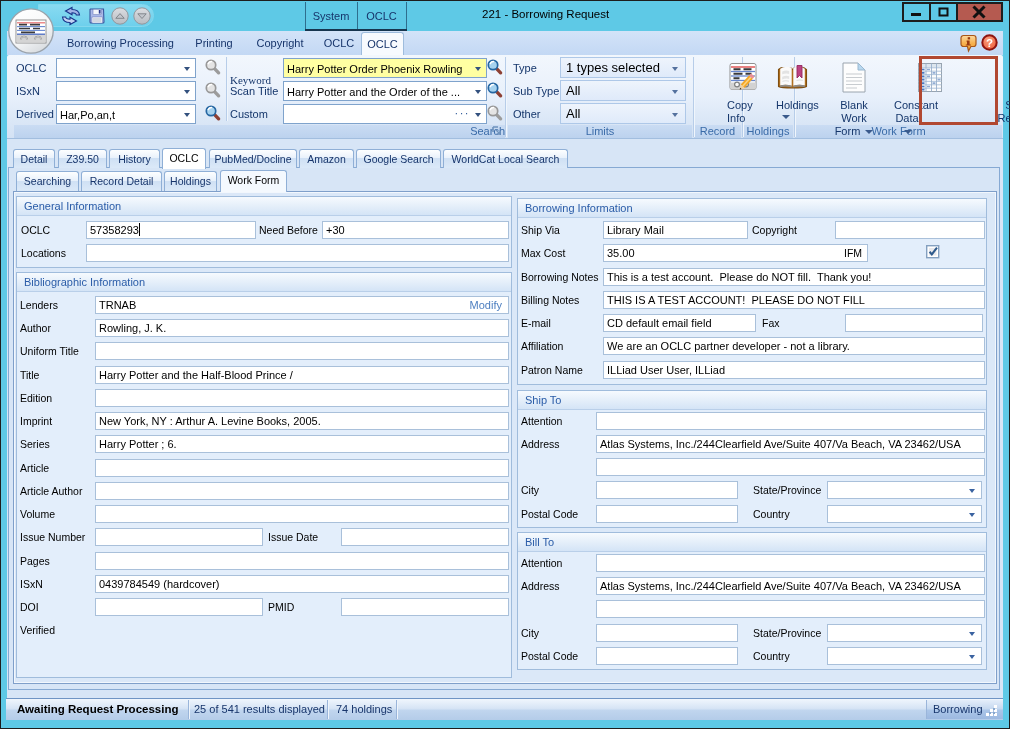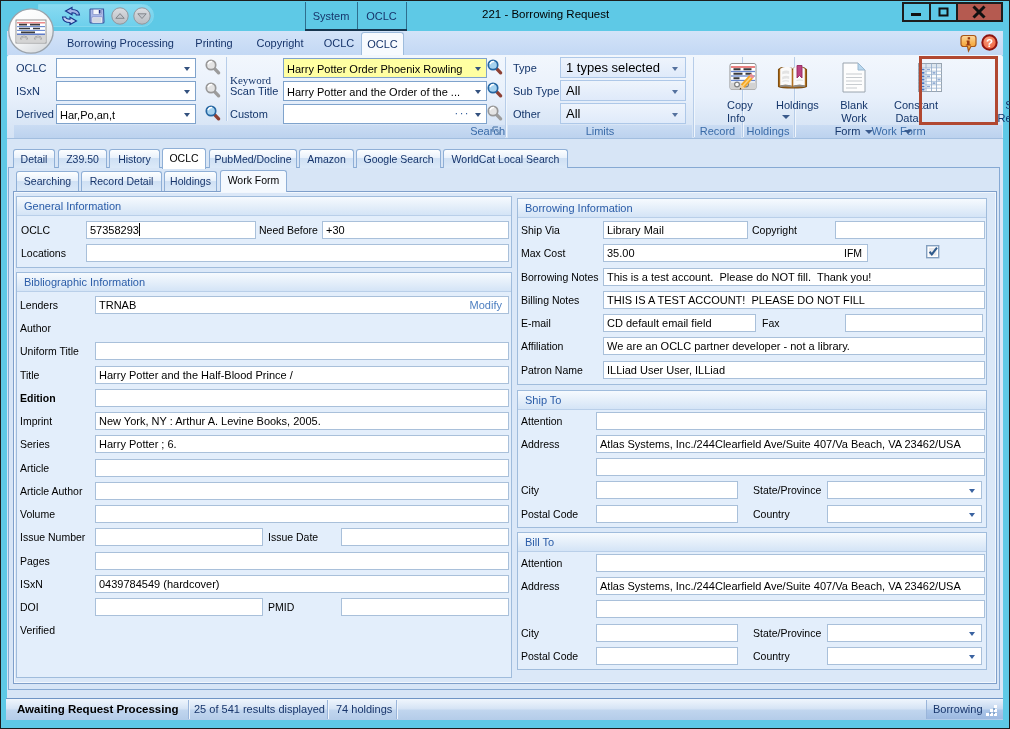--- a/index.html
+++ b/index.html
@@ -337,25 +337,26 @@
 <div class="flabel" style="left:259px;top:221px;">Need Before</div>
 <div class="field" style="left:322px;top:221px;width:187px;">+30</div>
 <div class="flabel" style="left:21px;top:244px;">Locations</div>
 <div class="field" style="left:86px;top:244px;width:423px;"></div>
 <div class="group" style="left:16px;top:272px;width:496px;height:406px;">
   <div class="ghead">Bibliographic Information</div>
 </div>
 <div class="flabel" style="left:20px;top:296px;">Lenders</div>
 <div class="field" style="left:95px;top:296px;width:414px;">TRNAB<span style="position:absolute;right:6px;color:#4e7fc0;">Modify</span></div>
 <div class="flabel" style="left:20px;top:319px;">Author</div>
+<div class="field" style="left:95px;top:319px;width:414px;">Rowling, J. K.</div>
 <div class="flabel" style="left:20px;top:342px;">Uniform Title</div>
 <div class="field" style="left:95px;top:342px;width:414px;"></div>
 <div class="flabel" style="left:20px;top:366px;">Title</div>
 <div class="field" style="left:95px;top:366px;width:414px;">Harry Potter and the Half-Blood Prince /</div>
-<div class="flabel" style="left:20px;top:389px;font-weight:bold;">Edition</div>
+<div class="flabel" style="left:20px;top:389px;">Edition</div>
 <div class="field" style="left:95px;top:389px;width:414px;"></div>
 <div class="flabel" style="left:20px;top:412px;">Imprint</div>
 <div class="field" style="left:95px;top:412px;width:414px;">New York, NY : Arthur A. Levine Books, 2005.</div>
 <div class="flabel" style="left:20px;top:435px;">Series</div>
 <div class="field" style="left:95px;top:435px;width:414px;">Harry Potter ; 6.</div>
 <div class="flabel" style="left:20px;top:459px;">Article</div>
 <div class="field" style="left:95px;top:459px;width:414px;"></div>
 <div class="flabel" style="left:20px;top:482px;">Article Author</div>
 <div class="field" style="left:95px;top:482px;width:414px;"></div>
 <div class="flabel" style="left:20px;top:505px;">Volume</div>

